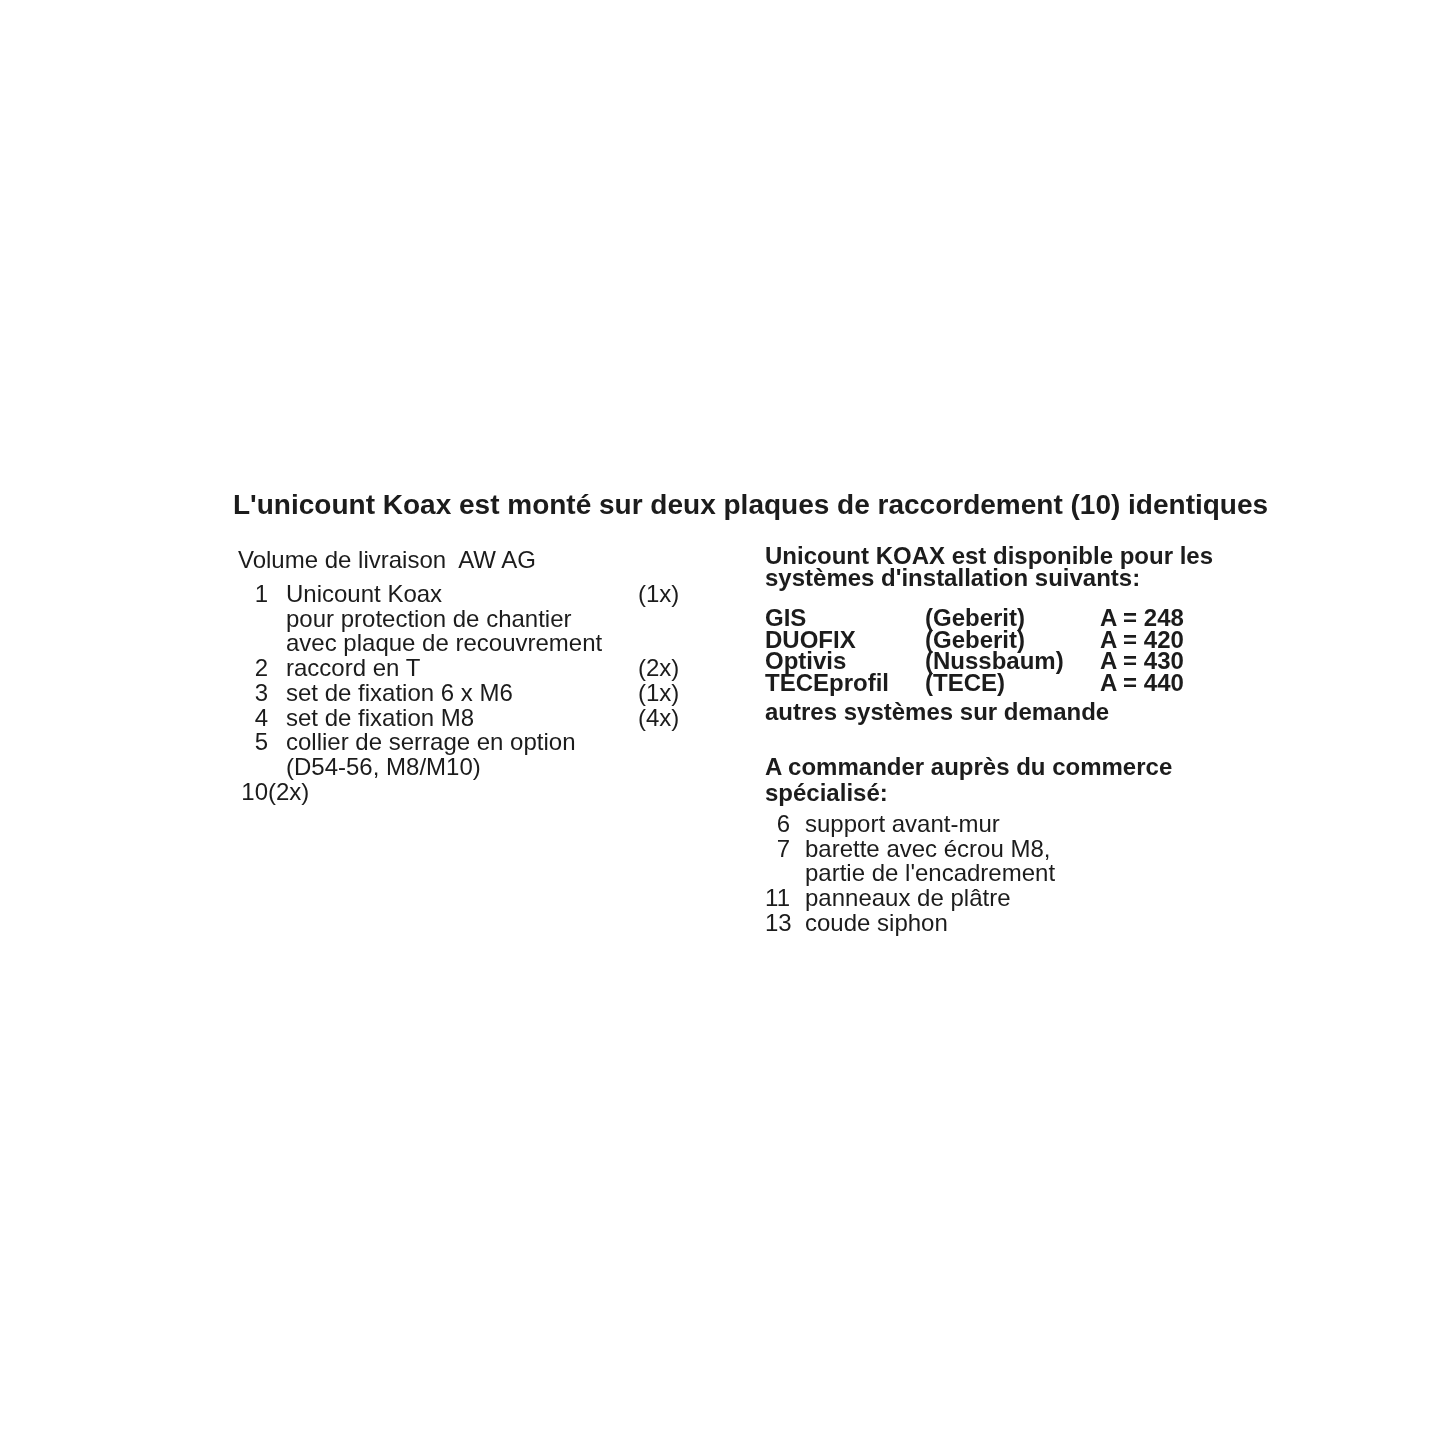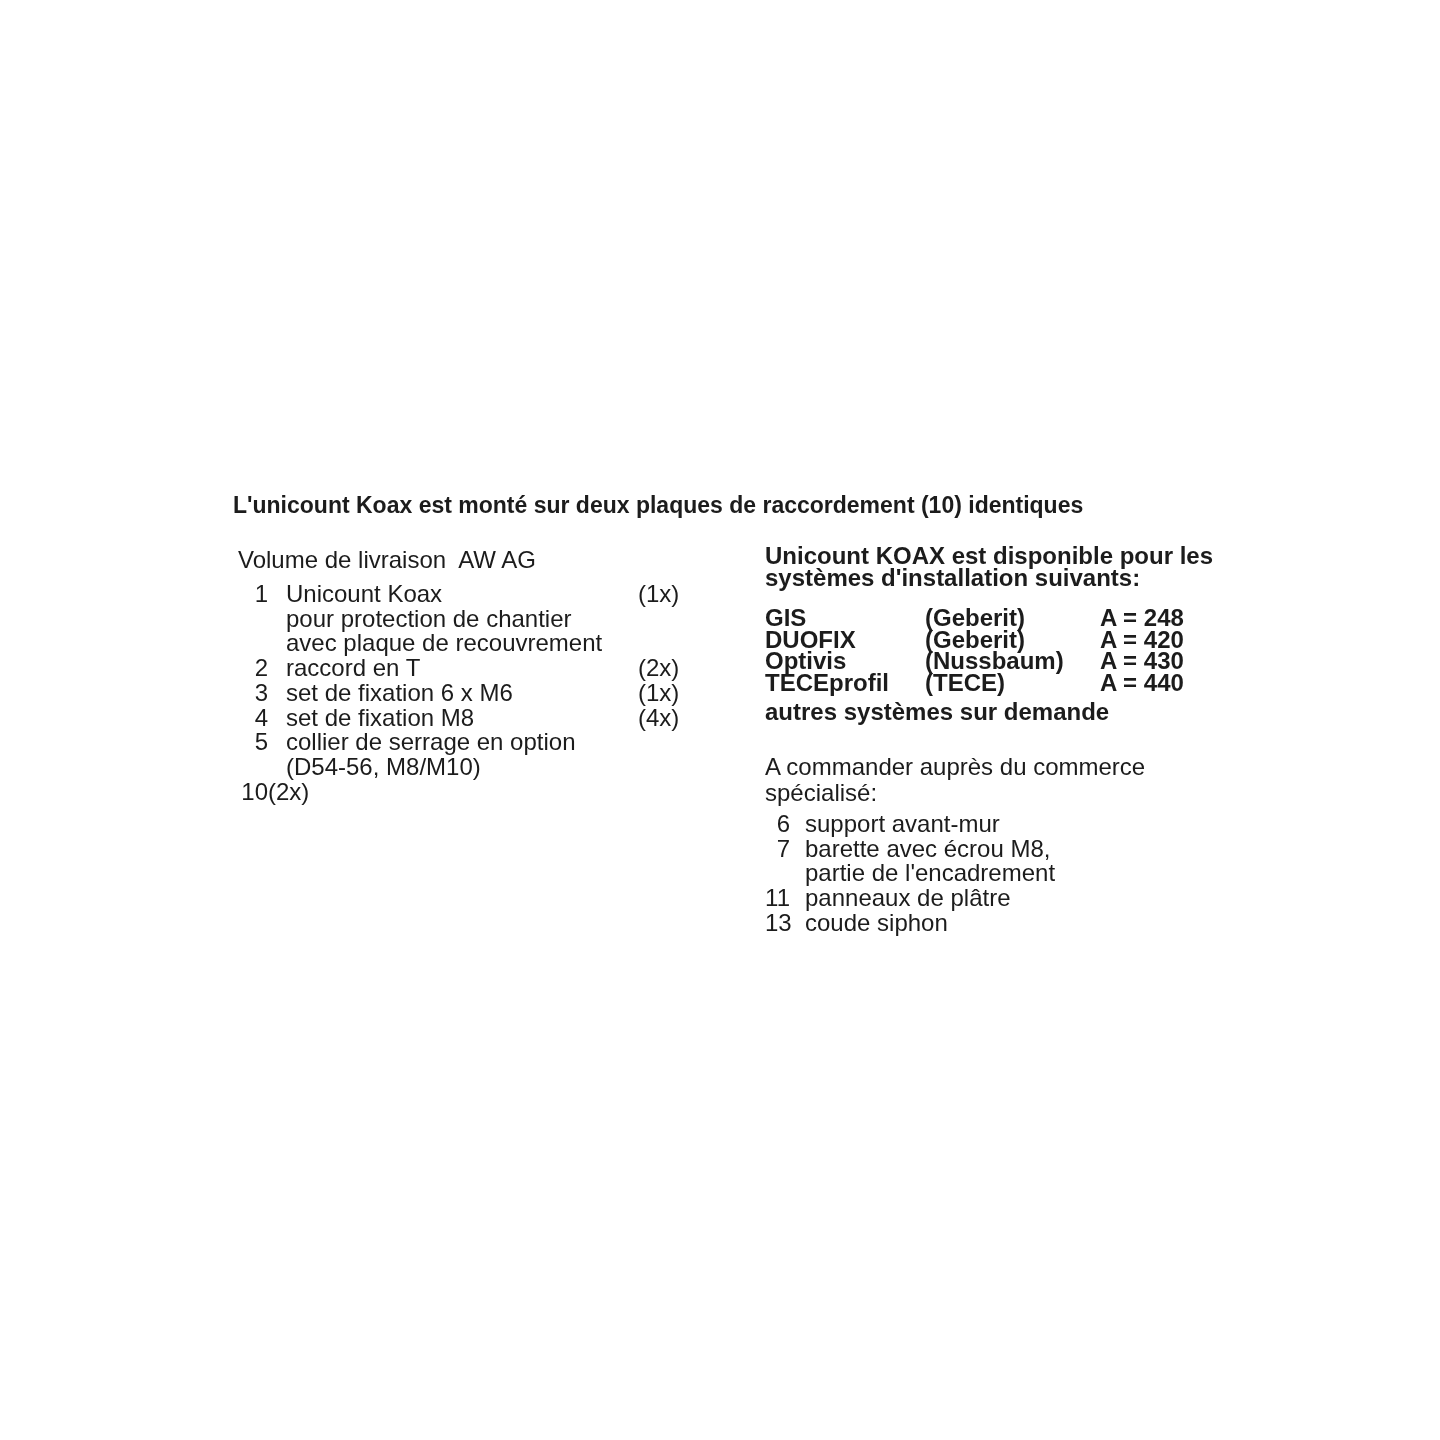--- a/index.html
+++ b/index.html
@@ -9,21 +9,21 @@
     position: relative;
     font-family: "Liberation Sans", sans-serif;
     color: #1c1c1c;
     overflow: hidden;
   }
   .abs { position: absolute; }
 
   
   #doc-title {
     left: 233px; top: 492px;
-    font-size: 23px; line-height: 26px; font-weight: bold;
+    font-size: 28px; line-height: 26px; font-weight: bold;
     width: 1050px; white-space: pre-wrap;
   }
 
   
   #left-col { left: 238px; top: 547px; width: 472px; font-size: 24px; font-weight: normal; }
   #volume-header { line-height: 26px; white-space: pre-wrap; }
   #delivery-list { position: absolute; left: 0; top: 35px; width: 472px; }
   .lrow { display: flex; line-height: 24.7px; }
   .lrow .num  { width: 30px; text-align: right; flex: 0 0 auto; }
   .lrow .itext{ margin-left: 18px; width: 352px; flex: 0 0 auto; white-space: pre-wrap; }
@@ -31,21 +31,21 @@
 
   
   #right-col { left: 765px; top: 545px; width: 470px; font-size: 24px; }
   #systems-header { font-weight: bold; line-height: 22.3px; }
   #systems-table { position: absolute; left: 0; top: 62px; font-weight: bold; }
   .srow { display: flex; line-height: 21.7px; }
   .srow .sname  { width: 160px; flex: 0 0 auto; }
   .srow .sbrand { width: 175px; flex: 0 0 auto; }
   .srow .sdim   { flex: 0 0 auto; }
   #systems-note { position: absolute; left: 0; top: 155px; font-weight: bold; line-height: 24px; }
-  #order-header { position: absolute; left: 0; top: 209px; font-weight: normal; line-height: 25.5px; }
+  #order-header { position: absolute; left: 0; top: 209px; font-weight: bold; line-height: 25.5px; }
   #order-list { position: absolute; left: 0; top: 267px; }
   .orow { display: flex; line-height: 24.7px; font-weight: normal; }
   .orow .num  { width: 25px; text-align: right; flex: 0 0 auto; }
   .orow .otext{ margin-left: 15px; flex: 0 0 auto; white-space: pre-wrap; }
 </style>
 </head>
 <body>
 
 <div class="abs" id="doc-title">L'unicount Koax est monté sur deux plaques de raccordement (10) identiques</div>
 

